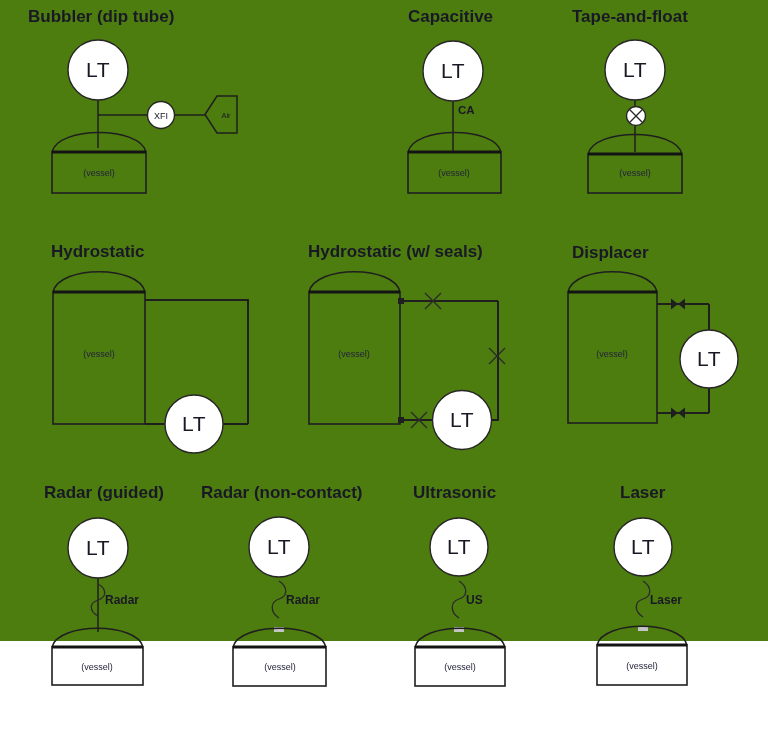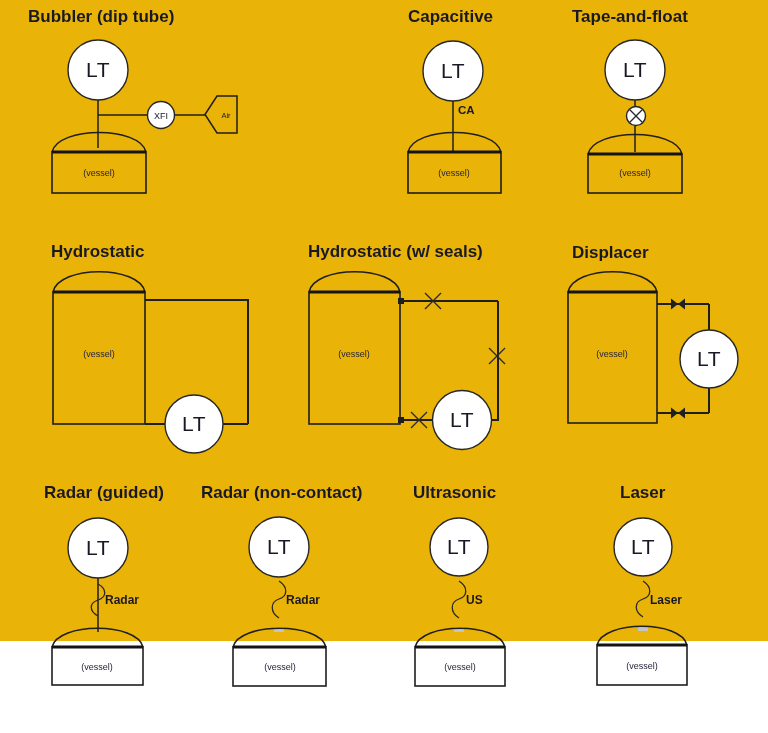--- a/index.html
+++ b/index.html
@@ -1,17 +1,17 @@
 <!DOCTYPE html>
 <html><head>
 <meta charset="utf-8">
 <style>
   html,body{margin:0;padding:0;background:#ffffff;}
   body{width:768px;height:733px;overflow:hidden;font-family:"Liberation Sans",sans-serif;}
-  #canvas{position:relative;width:768px;height:641px;background:#eab308;}
+  #canvas{position:relative;width:768px;height:641px;background:#4d7c0f;}
   svg{display:block;}
   
   .ln   {stroke:#1f1f1f;stroke-width:1.5;fill:none;}
   .ln2  {stroke:#1f1f1f;stroke-width:2;fill:none;}
   .thick{stroke:#141414;stroke-width:2.8;fill:none;}
   .thin {stroke:#2a2a2a;stroke-width:1.3;fill:none;}
   .vessel{stroke:#1f1f1f;stroke-width:1.6;fill:none;}
   .inst {stroke:#262626;stroke-width:1.4;fill:#ffffff;}
   .fillshape{fill:#1f1f1f;stroke:none;}
   .nub{fill:#c4c4c4;stroke:none;}

